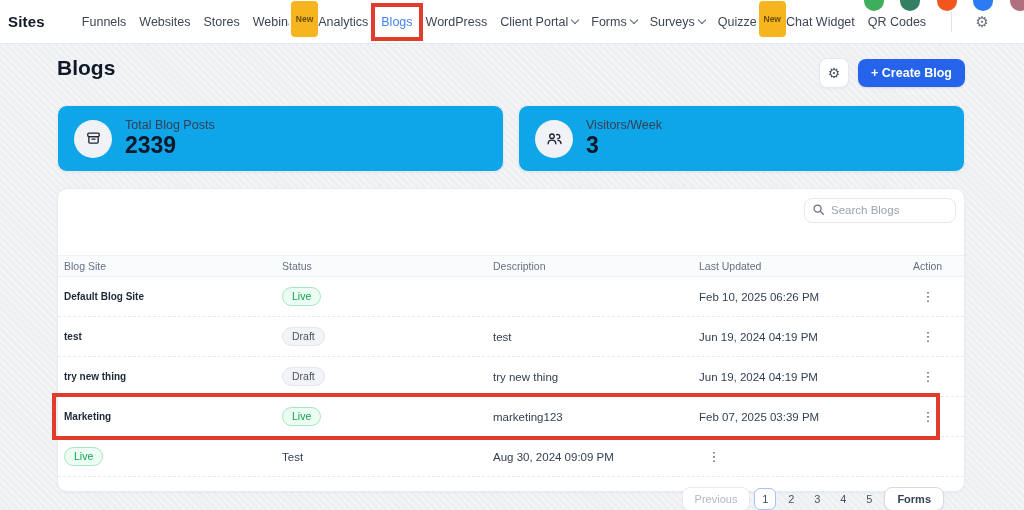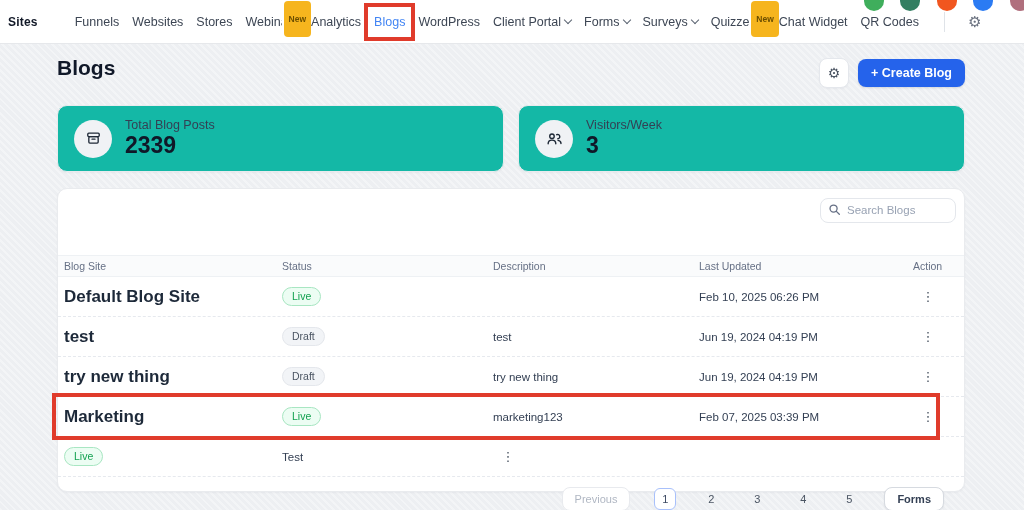--- a/index.html
+++ b/index.html
@@ -11,21 +11,21 @@
     background-image:repeating-linear-gradient(45deg, rgba(255,255,255,.35) 0 2px, transparent 2px 5px);
     color:#1d2939;
   }
 
   
   .topnav {
     position:relative; height:44px; background:#fff;
     border-bottom:1px solid #e6e8eb;
     display:flex; align-items:center; padding-left:8px;
   }
-  .brand { font-size:12px; font-weight:700; color:#111827; letter-spacing:.2px; }
+  .brand { font-size:15px; font-weight:700; color:#111827; letter-spacing:.2px; }
   .nav-items { display:flex; align-items:center; gap:11px; margin-left:36px; }
   .nav-item {
     position:relative; font-size:12.5px; color:#3d4654;
     display:flex; align-items:center; gap:4px; white-space:nowrap; cursor:pointer;
     padding:2px 1px;
   }
   .nav-item.active { color:var(--tab-blue); }
   .nav-item.active .underline {
     position:absolute; left:0; right:0; bottom:-9px; height:2px;
     background:var(--tab-blue); border-radius:1px;
@@ -59,72 +59,72 @@
   .create-btn {
     height:28px; padding:0 13px; border:none; border-radius:8px;
     background:var(--accent-blue); color:#fff; font-size:12.5px; font-weight:600;
     font-family:"Liberation Sans", sans-serif; cursor:pointer; display:flex; align-items:center; gap:5px;
     box-shadow:0 1px 2px rgba(16,24,40,.12);
   }
 
   
   .stats { display:flex; gap:14px; margin-top:17px; }
   .stat-card {
-    flex:1; height:67px; background:#14b8a6; border:1px solid #e9ebee; border-radius:10px;
+    flex:1; height:67px; background:#0ea5e9; border:1px solid #e9ebee; border-radius:10px;
     display:flex; align-items:center; padding:0 16px;
     box-shadow:0 1px 2px rgba(16,24,40,.04);
   }
   .stat-icon {
     width:38px; height:38px; border-radius:50%; background:#f0f2f5;
     display:flex; align-items:center; justify-content:center; flex:none;
   }
   .stat-text { margin-left:13px; }
   .stat-label { font-size:12.5px; color:#344054; }
   .stat-value { font-size:23px; font-weight:700; color:#101828; line-height:1.15; }
 
   
   .table-card {
     position:relative; margin-top:16px; height:304px; background:#fff;
     border:1px solid #e9ebee; border-radius:10px; box-shadow:0 1px 2px rgba(16,24,40,.04);
     overflow:visible;
   }
   .search-row { height:42px; display:flex; justify-content:flex-end; align-items:center; padding:0 8px; }
   .search-box {
-    position:relative; width:136px; height:25px;margin-left:32px;
+    position:relative; width:152px; height:25px;margin-left:32px;
   }
   .search-box input {
     width:100%; height:100%; border:1px solid #e4e7ec; border-radius:8px;
     padding:0 8px 0 26px; font-size:11.5px; color:#344054; outline:none; background:#fff;
     font-family:"Liberation Sans", sans-serif;
   }
   .search-box input::placeholder { color:#98a2b3; }
   .search-icon-wrap { position:absolute; left:8px; top:5.5px; }
 
   .tgrid { display:grid; grid-template-columns:218px 211px 206px 214px 1fr; align-items:center; padding-left:6px; }
   .thead {
     height:22px; background:#fafbfc; border-top:1px solid #eef1f4; border-bottom:1px solid #eef1f4;
     font-size:10.5px; color:#667085;margin-top:24px;
   }
   .trow { position:relative; height:40px; border-bottom:1px dashed #e6e9ee; font-size:11.5px; }
-  .cell-name { font-weight:700; color:#1d2939; font-size:17px; }
+  .cell-name { font-weight:700; color:#1d2939; font-size:10px; }
   .cell-desc, .cell-date { color:#344054; }
   .badge {
     display:inline-block; font-size:10.5px; padding:2.5px 9px; border-radius:999px; line-height:1.2;
   }
   .badge.live { background:var(--live-bg); color:var(--live-text); border:1px solid var(--live-border); }
   .badge.draft { background:var(--draft-bg); color:var(--draft-text); border:1px solid var(--draft-border); }
   .kebab {
     width:22px; height:22px; margin-left:4px; border:none; background:transparent; cursor:pointer;
     color:#4b5563; font-size:13px; line-height:22px; text-align:center; font-family:"DejaVu Sans", sans-serif;
   }
   .row-annotation { position:absolute; left:-6px; right:24px; top:-4px; bottom:-4px; border:4px solid var(--annotation-red); pointer-events:none; z-index:5; }
   .tab-annotation { position:absolute; left:-9px; right:-9px; top:-10px; bottom:-10px; border:4px solid var(--annotation-red); pointer-events:none; z-index:5; }
 
   
-  .pagination { display:flex; align-items:center; gap:24px; justify-content:flex-end; margin:10px 20px 0 0; }
+  .pagination { display:flex; align-items:center; gap:4px; justify-content:flex-end; margin:10px 20px 0 0; }
   .pg-btn {
     background:#fff; border:1px solid #e8eaee; border-radius:8px; padding:5px 12px;
     font-size:11px; font-family:"Liberation Sans", sans-serif; cursor:pointer;
   }
   .pg-prev { color:#b0b7c3; }
   .pg-next { color:#344054; border-color:#d6dae0; box-shadow:0 1px 2px rgba(16,24,40,.06); font-weight:600; }
   .pg-num {
     min-width:22px; height:22px; display:flex; align-items:center; justify-content:center;
     font-size:11px; color:#4b5563; cursor:pointer; background:transparent; border:none; border-radius:6px;
     font-family:"Liberation Sans", sans-serif;
@@ -293,20 +293,21 @@
       <div><span class="badge live">Live</span></div>
       <div class="cell-desc">marketing123</div>
       <div class="cell-date">Feb 07, 2025 03:39 PM</div>
       <div><button class="kebab">⋮</button></div>
       <span class="row-annotation"></span>
     </div>
 
     <div class="tgrid trow">
       <div><span class="badge live">Live</span></div>
       <div class="cell-desc">Test</div>
+      <div class="cell-date">Aug 30, 2024 09:09 PM</div>
       <div><button class="kebab">⋮</button></div>
     </div>
 
     <div class="pagination">
       <button class="pg-btn pg-prev">Previous</button>
       <button class="pg-num current">1</button>
       <button class="pg-num">2</button>
       <button class="pg-num">3</button>
       <button class="pg-num">4</button>
       <button class="pg-num">5</button>

